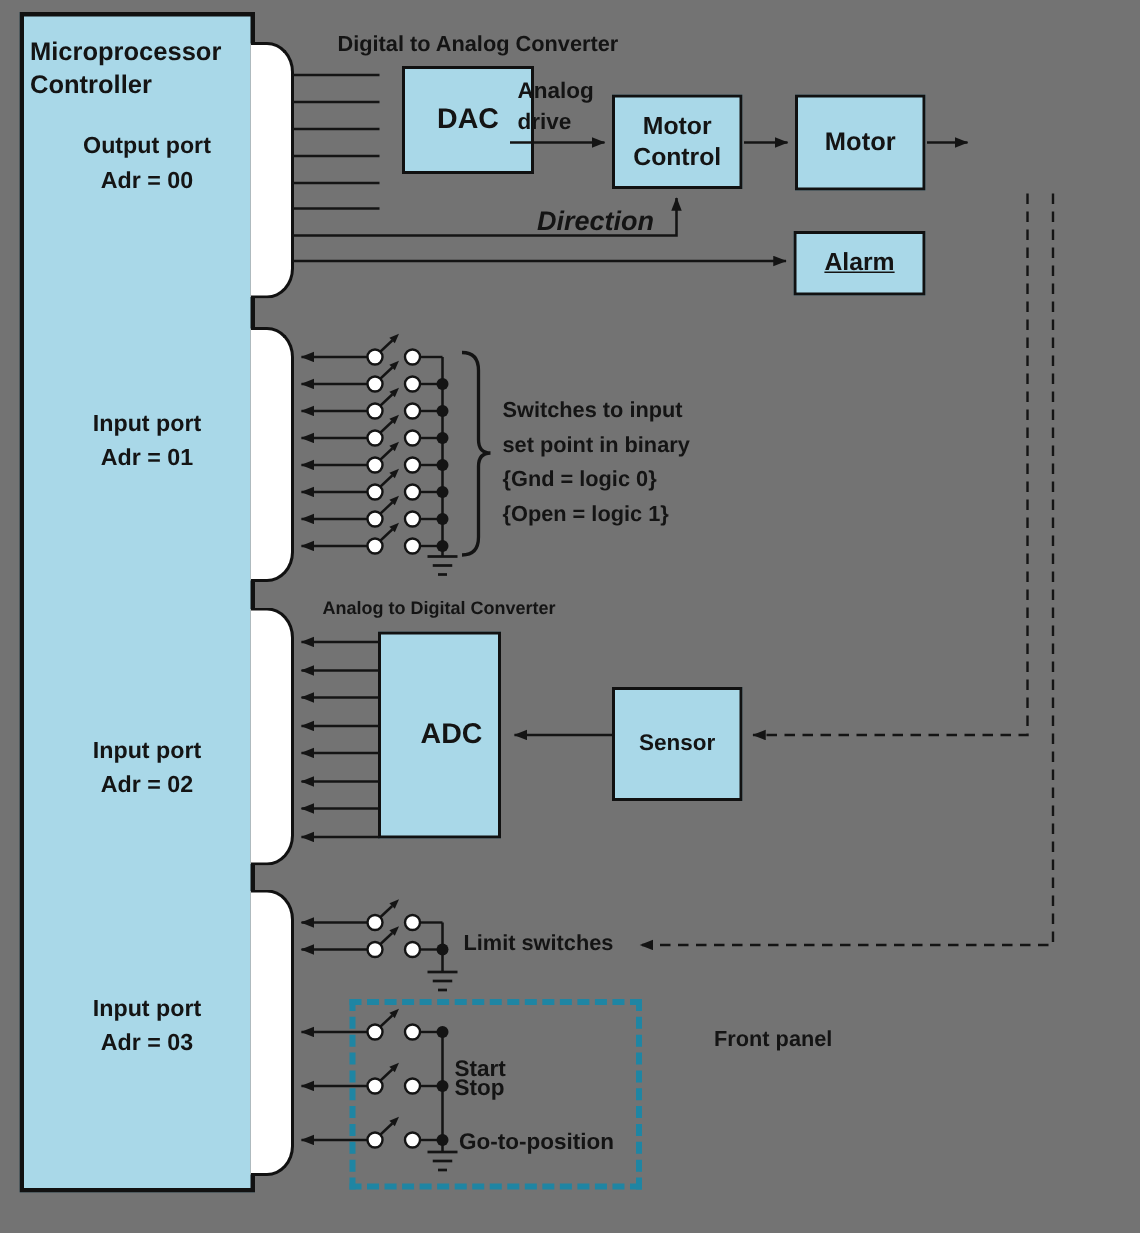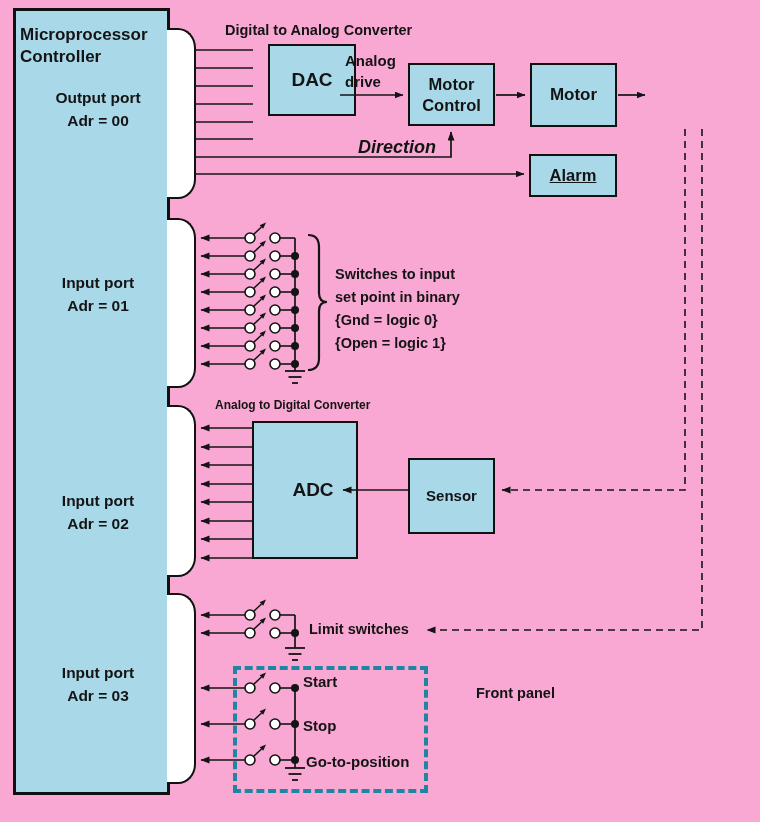--- a/index.html
+++ b/index.html
@@ -1,17 +1,17 @@
 <!DOCTYPE html>
 <html style="--box-fill: #a9d8e8; --border: #111111; --panel-teal: #1f85a3; --text: #141414;"><head>
 <meta charset="utf-8">
 <style>
   html,body{margin:0;padding:0;background:#fff;}
   #stage{
-    position:relative;width:760px;height:822px;background:#f9a8d4;overflow:hidden;
+    position:relative;width:760px;height:822px;background:#737373;overflow:hidden;
     font-family:"Liberation Sans",sans-serif;font-weight:bold;color:var(--text,#141414);
   }
   .pre{white-space:pre-line;}
   .mainbox{
     position:absolute;left:13px;top:8px;width:151px;height:781px;
     background:var(--box-fill,#a9d8e8);border:3px solid var(--border,#111);
   }
   .bracket{
     position:absolute;left:167px;width:27px;background:#fff;
     border:2.5px solid var(--border,#111);border-left:none;
@@ -55,37 +55,37 @@
   <div class="portlabel pre" style="top:489px;">Input port
 Adr = 02</div>
   <div class="portlabel pre" style="top:661px;">Input port
 Adr = 03</div>
 
   <div class="block" style="left:268px;top:44px;width:88px;height:72px;font-size:19px;">DAC</div>
   <div class="block pre" style="left:408px;top:63px;width:87px;height:63px;font-size:16.5px;">Motor
 Control</div>
   <div class="block" style="left:530px;top:63px;width:87px;height:64px;font-size:17px;">Motor</div>
   <div class="block" style="left:529px;top:154px;width:88px;height:43px;font-size:16.5px;text-decoration:underline;">Alarm</div>
-  <div class="block" style="left:252px;top:421px;width:106px;height:138px;font-size:19px;padding-left:16px;">ADC</div>
+  <div class="block" style="left:252px;top:421px;width:82px;height:138px;font-size:19px;padding-left:16px;">ADC</div>
   <div class="block" style="left:408px;top:458px;width:87px;height:76px;font-size:15px;">Sensor</div>
 
   <div class="fpanel"></div>
 
   <div class="lbl" style="left:225px;top:21px;font-size:14.5px;">Digital to Analog Converter</div>
   <div class="lbl" style="left:215px;top:398px;font-size:12px;">Analog to Digital Converter</div>
   <div class="lbl pre" style="left:345px;top:50px;font-size:15px;line-height:21px;">Analog
 drive</div>
   <div class="lbl" style="left:358px;top:136px;font-size:18px;font-style:italic;">Direction</div>
   <div class="lbl pre" style="left:335px;top:263px;font-size:14.5px;line-height:23px;">Switches to input
 set point in binary
 {Gnd = logic 0}
 {Open = logic 1}</div>
   <div class="lbl" style="left:309px;top:620px;font-size:14.5px;">Limit switches</div>
   <div class="lbl" style="left:442px;top:684px;font-size:14.5px;margin-left:34px;">Front panel</div>
-  <div class="lbl" style="left:303px;top:672px;font-size:15px;">Start</div>
+  <div class="lbl" style="left:303px;top:703px;font-size:15px;">Start</div>
   <div class="lbl" style="left:303px;top:716px;font-size:15px;">Stop</div>
   <div class="lbl" style="left:306px;top:752px;font-size:15px;">Go-to-position</div>
 
   <svg class="wires" width="760" height="822" viewBox="0 0 760 822">
     <defs>
       <marker id="arr" markerWidth="10" markerHeight="8" refX="8.5" refY="3.5" orient="auto" markerUnits="userSpaceOnUse">
         <path d="M0,0 L9,3.5 L0,7 Z" fill="#141414"></path>
       </marker>
       <symbol id="sw" overflow="visible">
         <circle cx="0" cy="0" r="5" fill="#fff" stroke="#141414" stroke-width="1.6"></circle>

